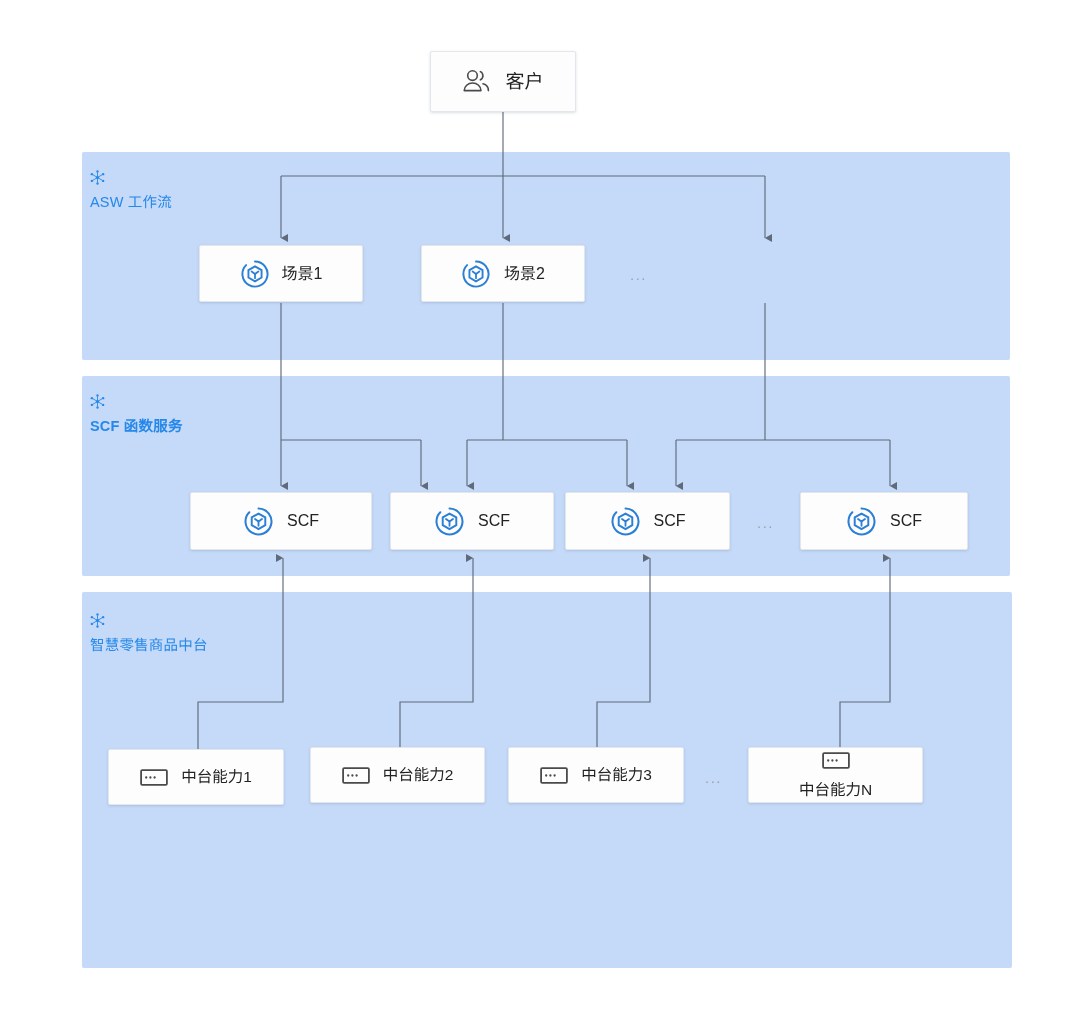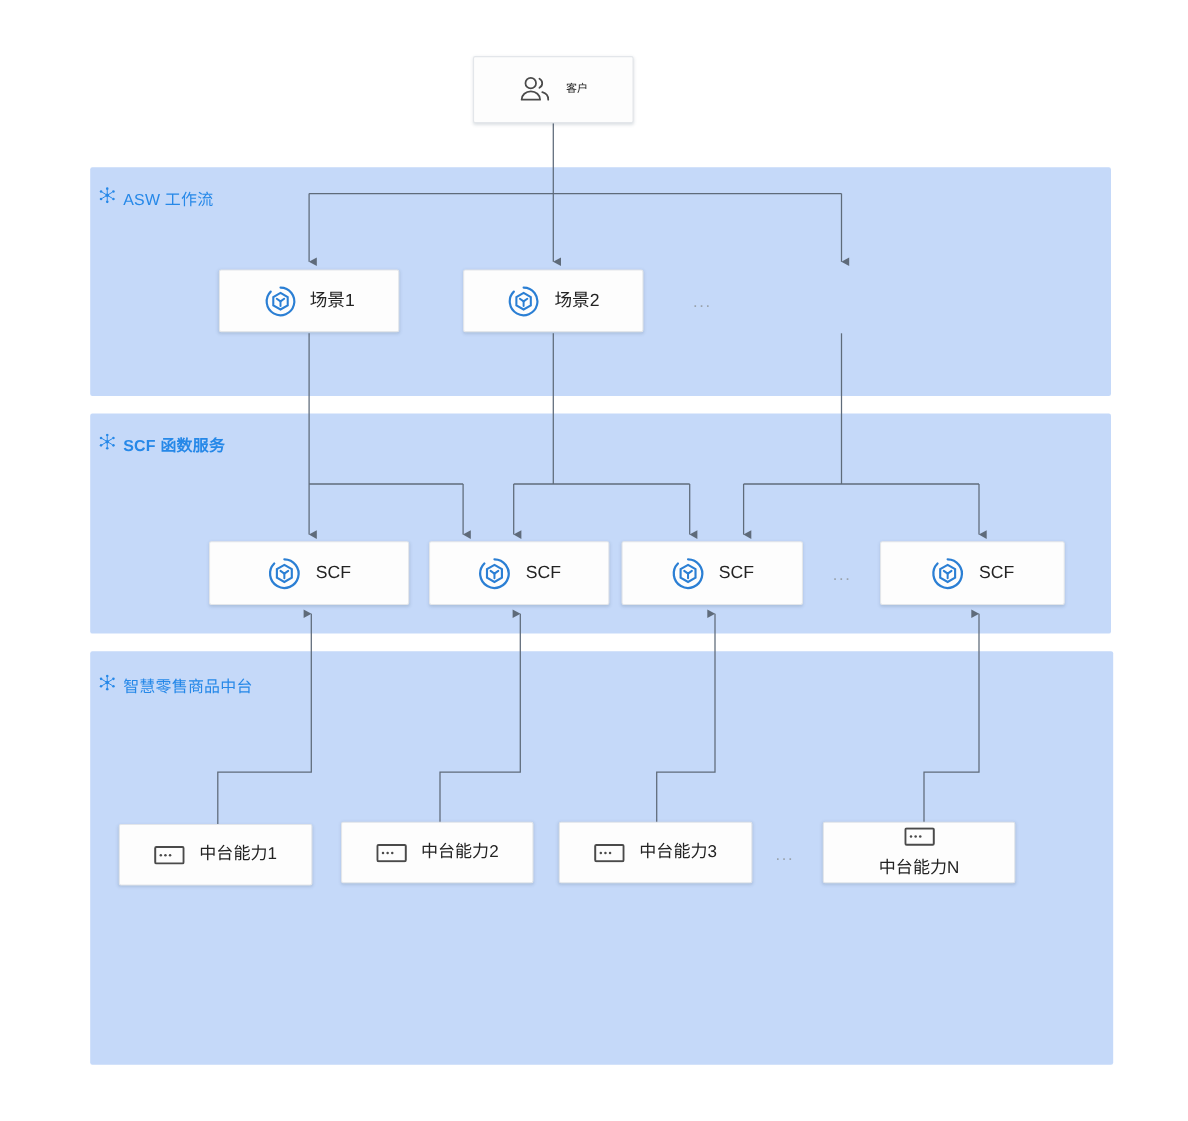--- a/index.html
+++ b/index.html
@@ -21,26 +21,27 @@
   }
   
   .band {
     position: absolute;
     background: #c5d9f9;
     border-radius: 2px;
   }
   .band-label {
     position: absolute;
     display: flex;
-    align-items: flex-end;
+    align-items: flex-start;
     gap: 7px;
     color: #2688e8;
     font-size: 14.5px;
     letter-spacing: 0.2px;
     white-space: nowrap;
+    flex-direction: column;
   }
   .band-label .label-text { line-height: 1; }
   
   .node {
     position: absolute;
     background: #fdfdfd;
     border: 1px solid #e3e6ea;
     border-radius: 2px;
     box-shadow: 0 1px 3px rgba(40,60,90,0.16);
     display: flex;
@@ -48,21 +49,21 @@
     justify-content: center;
     gap: 13px;
     box-sizing: border-box;
   }
   .node .node-label {
     color: #232323;
     font-size: 16px;
     line-height: 1;
     white-space: nowrap;
   }
-  .node.customer .node-label { font-size: 10px; }
+  .node.customer .node-label { font-size: 19px; }
   .node.capability .node-label { font-size: 15.5px; }
   .node .node-icon {
     display: flex;
     align-items: center;
     justify-content: center;
     flex: 0 0 auto;
   }
   
   .ellipsis {
     position: absolute;

